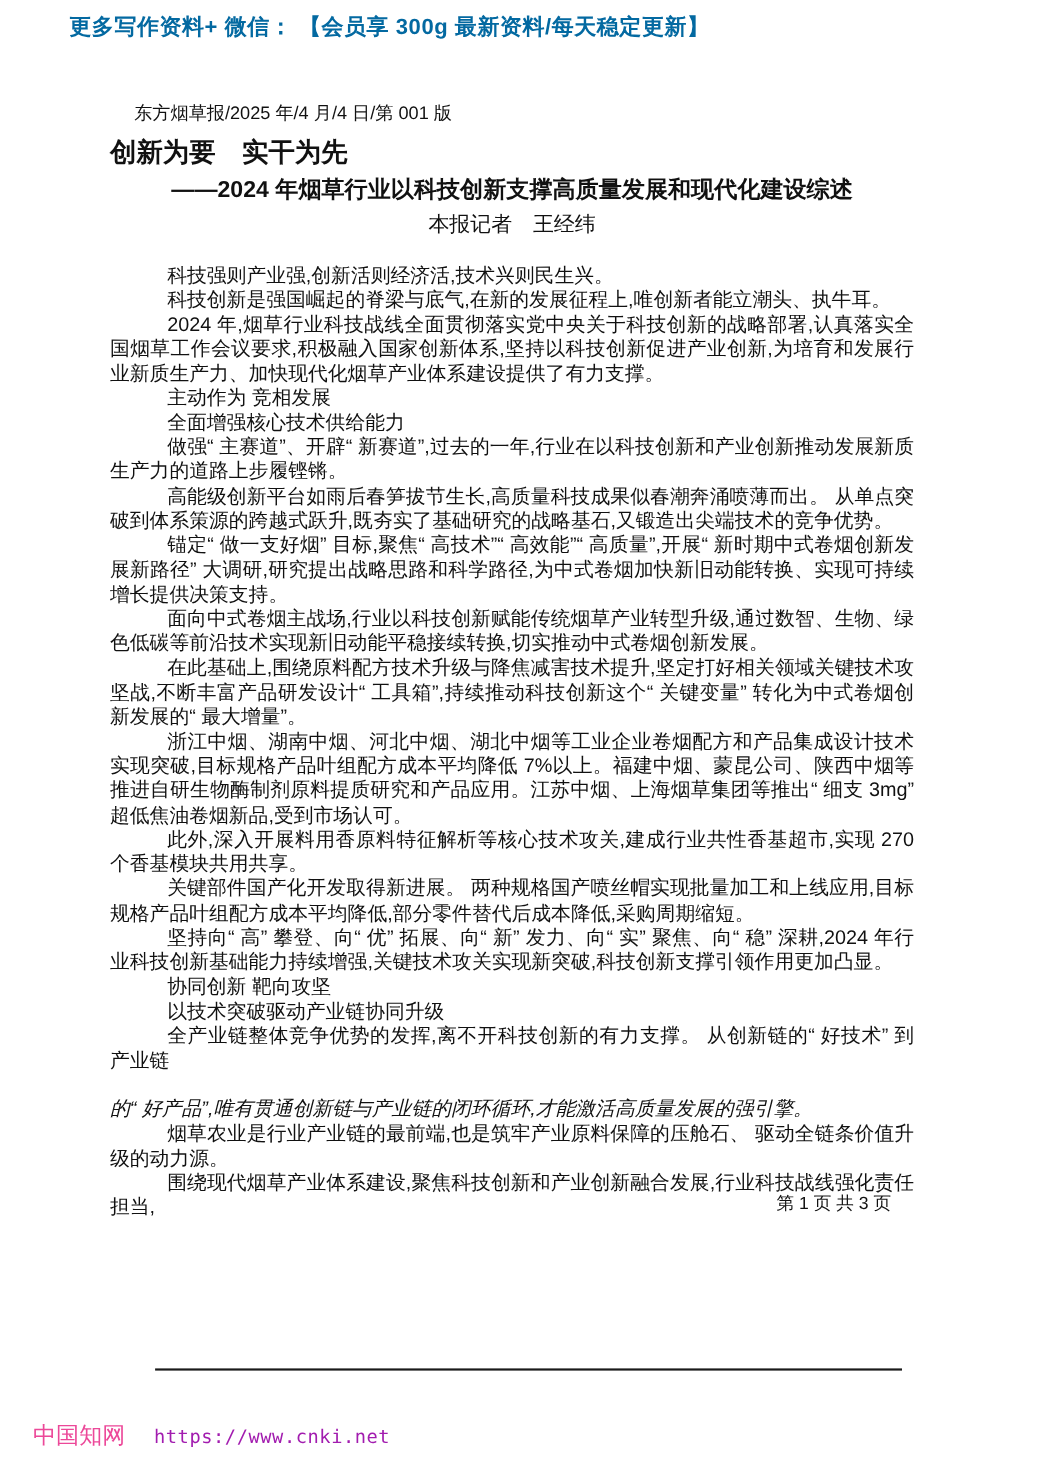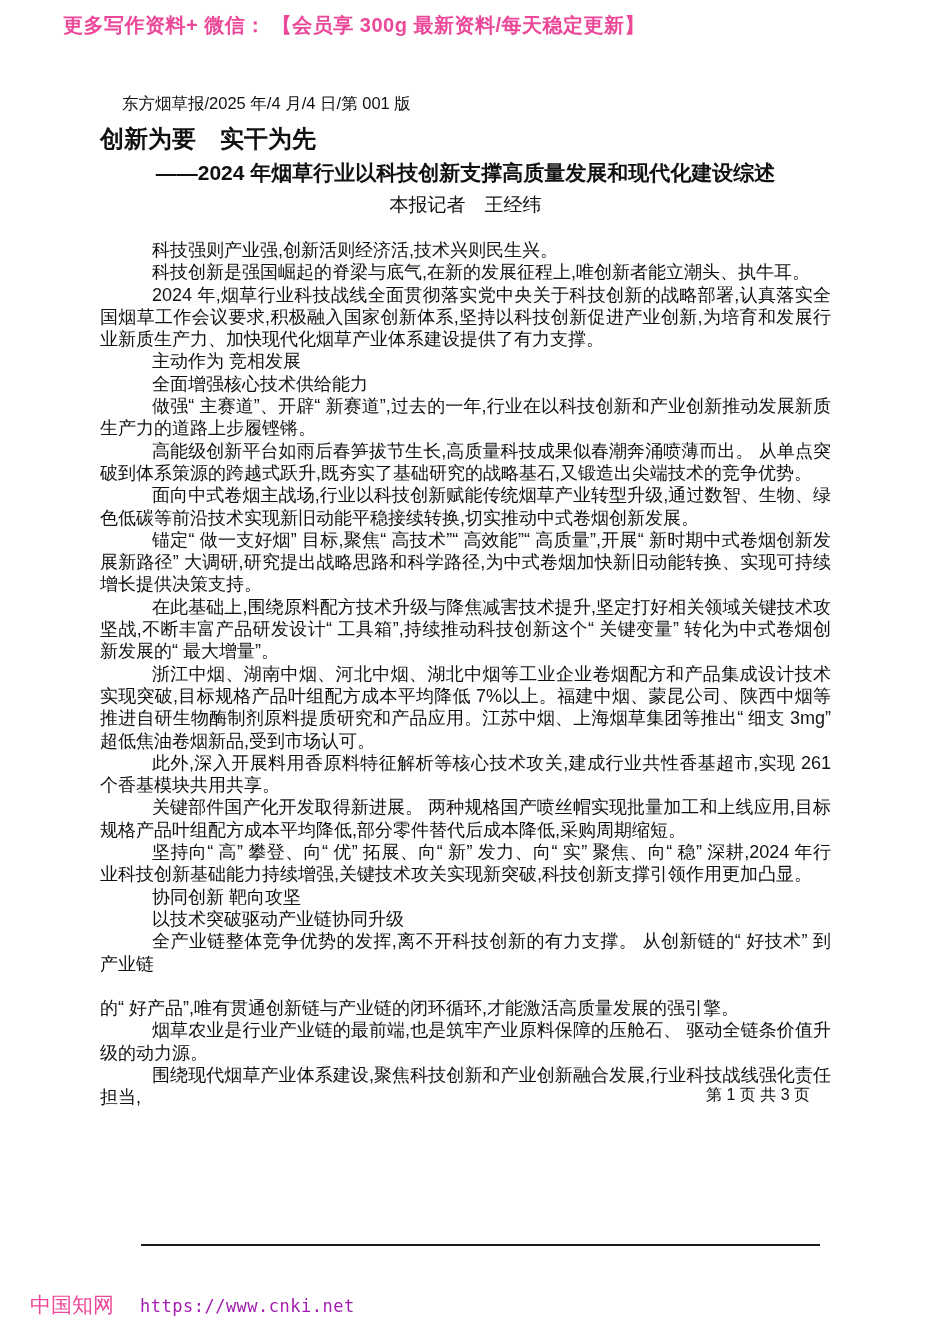--- a/index.html
+++ b/index.html
@@ -66,21 +66,21 @@
     width: 731px;
     font-size: 18px;
     line-height: 22.3px;
     text-align: justify;
   }
   .article-body p.body-para {
     margin: 0;
     padding: 0;
     text-indent: 52px;
   }
-  .article-body p.body-para.no-indent { text-indent: 0; }
+  .article-body p.body-para.no-indent { text-indent: 0; font-style: italic; }
   .article-body p.body-para.gap-before { margin-top: 22.3px; }
   .page-indicator {
     position: absolute;
     left: 104px;
     top: 1085px;
     width: 706px;
     text-align: right;
     font-size: 16px;
     line-height: 20px;
   }
@@ -111,43 +111,43 @@
     font-size: 17px;
     letter-spacing: 0.5px;
     color: #8c8c8c;
   }
 </style>
 </head>
 <body>
 
 <div class="page">
 
-  <div class="promo-banner" style="color: #ec4899;">更多写作资料+ 微信： 【会员享 300g 最新资料/每天稳定更新】</div>
+  <div class="promo-banner" style="color: #0369a1;">更多写作资料+ 微信： 【会员享 300g 最新资料/每天稳定更新】</div>
 
   <div class="source-line">东方烟草报/2025 年/4 月/4 日/第 001 版</div>
 
   <h1 class="doc-title">创新为要　实干为先</h1>
 
   <h2 class="doc-subtitle">——2024 年烟草行业以科技创新支撑高质量发展和现代化建设综述</h2>
 
   <div class="doc-author">本报记者　王经纬</div>
 
   <div class="article-body">
       <p class="body-para">科技强则产业强,创新活则经济活,技术兴则民生兴。</p>
       <p class="body-para">科技创新是强国崛起的脊梁与底气,在新的发展征程上,唯创新者能立潮头、执牛耳。</p>
       <p class="body-para">2024 年,烟草行业科技战线全面贯彻落实党中央关于科技创新的战略部署,认真落实全国烟草工作会议要求,积极融入国家创新体系,坚持以科技创新促进产业创新,为培育和发展行业新质生产力、加快现代化烟草产业体系建设提供了有力支撑。</p>
       <p class="body-para">主动作为 竞相发展</p>
       <p class="body-para">全面增强核心技术供给能力</p>
       <p class="body-para">做强“ 主赛道”、开辟“ 新赛道”,过去的一年,行业在以科技创新和产业创新推动发展新质生产力的道路上步履铿锵。</p>
       <p class="body-para">高能级创新平台如雨后春笋拔节生长,高质量科技成果似春潮奔涌喷薄而出。 从单点突破到体系策源的跨越式跃升,既夯实了基础研究的战略基石,又锻造出尖端技术的竞争优势。</p>
+      <p class="body-para">锚定“ 做一支好烟” 目标,聚焦“ 高技术”“ 高效能”“ 高质量”,开展“ 新时期中式卷烟创新发展新路径” 大调研,研究提出战略思路和科学路径,为中式卷烟加快新旧动能转换、实现可持续增长提供决策支持。</p>
       <p class="body-para">面向中式卷烟主战场,行业以科技创新赋能传统烟草产业转型升级,通过数智、生物、绿色低碳等前沿技术实现新旧动能平稳接续转换,切实推动中式卷烟创新发展。</p>
-      <p class="body-para">锚定“ 做一支好烟” 目标,聚焦“ 高技术”“ 高效能”“ 高质量”,开展“ 新时期中式卷烟创新发展新路径” 大调研,研究提出战略思路和科学路径,为中式卷烟加快新旧动能转换、实现可持续增长提供决策支持。</p>
       <p class="body-para">在此基础上,围绕原料配方技术升级与降焦减害技术提升,坚定打好相关领域关键技术攻坚战,不断丰富产品研发设计“ 工具箱”,持续推动科技创新这个“ 关键变量” 转化为中式卷烟创新发展的“ 最大增量”。</p>
       <p class="body-para">浙江中烟、湖南中烟、河北中烟、湖北中烟等工业企业卷烟配方和产品集成设计技术实现突破,目标规格产品叶组配方成本平均降低 7%以上。福建中烟、蒙昆公司、陕西中烟等推进自研生物酶制剂原料提质研究和产品应用。江苏中烟、上海烟草集团等推出“ 细支 3mg” 超低焦油卷烟新品,受到市场认可。</p>
-      <p class="body-para">此外,深入开展料用香原料特征解析等核心技术攻关,建成行业共性香基超市,实现 261 个香基模块共用共享。</p>
+      <p class="body-para">此外,深入开展料用香原料特征解析等核心技术攻关,建成行业共性香基超市,实现 270 个香基模块共用共享。</p>
       <p class="body-para">关键部件国产化开发取得新进展。 两种规格国产喷丝帽实现批量加工和上线应用,目标规格产品叶组配方成本平均降低,部分零件替代后成本降低,采购周期缩短。</p>
       <p class="body-para">坚持向“ 高” 攀登、向“ 优” 拓展、向“ 新” 发力、向“ 实” 聚焦、向“ 稳” 深耕,2024 年行业科技创新基础能力持续增强,关键技术攻关实现新突破,科技创新支撑引领作用更加凸显。</p>
       <p class="body-para">协同创新 靶向攻坚</p>
       <p class="body-para">以技术突破驱动产业链协同升级</p>
       <p class="body-para">全产业链整体竞争优势的发挥,离不开科技创新的有力支撑。 从创新链的“ 好技术” 到产业链</p>
       <p class="body-para no-indent gap-before">的“ 好产品”,唯有贯通创新链与产业链的闭环循环,才能激活高质量发展的强引擎。</p>
       <p class="body-para">烟草农业是行业产业链的最前端,也是筑牢产业原料保障的压舱石、 驱动全链条价值升级的动力源。</p>
       <p class="body-para">围绕现代烟草产业体系建设,聚焦科技创新和产业创新融合发展,行业科技战线强化责任担当,</p>
     </div>
 

